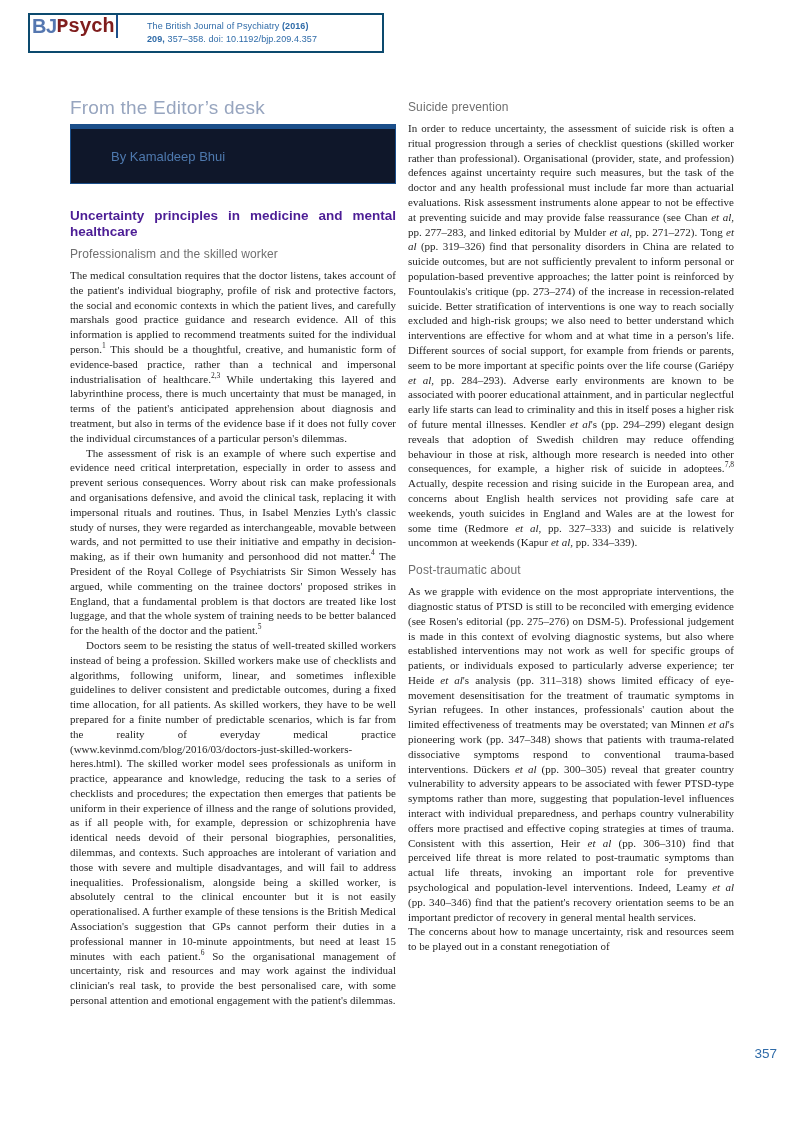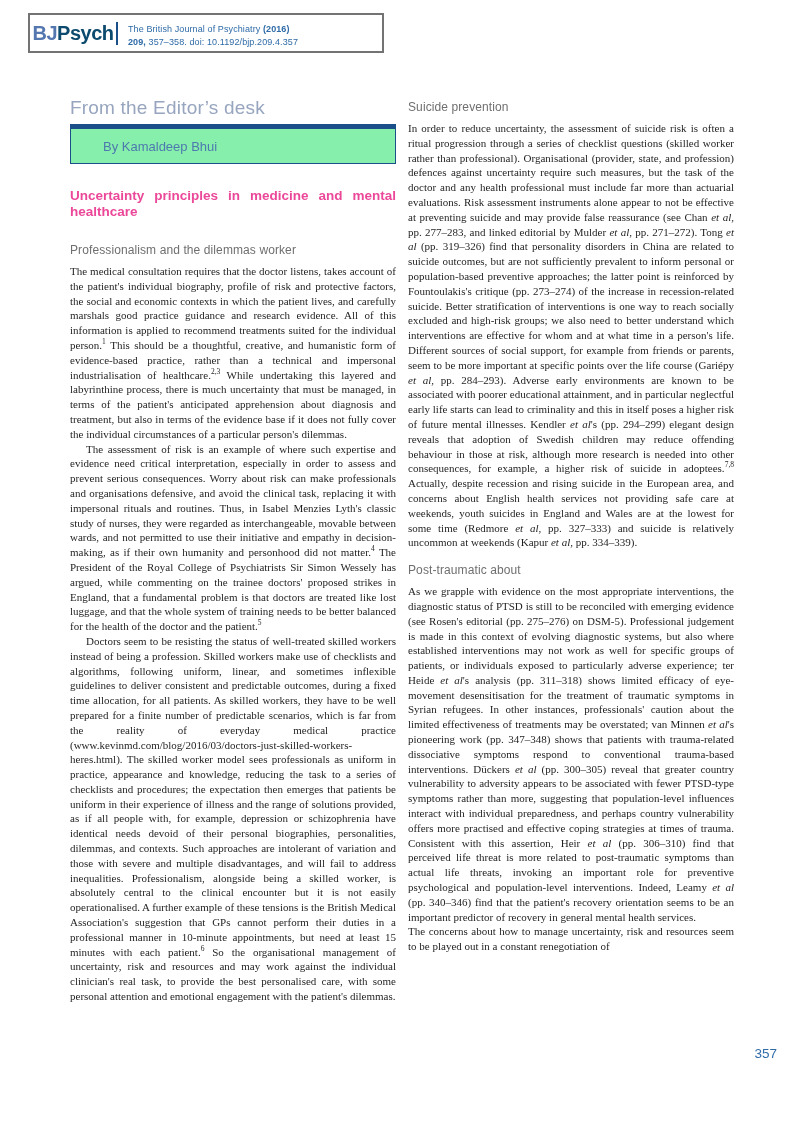--- a/index.html
+++ b/index.html
@@ -12,38 +12,39 @@
     font-family: "Liberation Serif", serif;
   }
 
   
   .header-box {
     position: absolute;
     left: 28px;
     top: 13px;
     width: 356px;
     height: 40px;
-    border: 2px solid #737373;
+    border: 2px solid #0c4a6e;
     display: flex;
-    align-items: center;
+    align-items: flex-start;
     box-sizing: border-box;
+    gap: 19px;
   }
   .logo-cell {
     width: 86px;
     display: flex;
     align-items: center;
     justify-content: center;
     border-right: 2px solid #1b4f8a;
     font-family: "Liberation Sans", sans-serif;
     font-weight: bold;
     font-size: 20px;
     letter-spacing: -0.5px;
   }
   .logo-bj { color: #5577b0; }
-  .logo-psych { color: #0c4a6e; }
+  .logo-psych { color: #7f1d1d; font-family: Liberation Mono, monospace; }
   .journal-info {
     padding: 5px 0 0 10px;
     color: #2f6ba8;
     font-family: "Liberation Sans", sans-serif;
     font-size: 9px;
     line-height: 13px;
     letter-spacing: 0.1px;
   }
 
   
@@ -61,39 +62,39 @@
     margin: 0 0 6px 0;
     font-family: "Liberation Sans", sans-serif;
     font-weight: normal;
     font-size: 19px;
     line-height: 20px;
     color: #97a5bf;
     letter-spacing: 0.2px;
   }
   .byline-box {
     box-sizing: border-box;
-    height: 40px;
+    height: 60px;
     margin-bottom: 24px;
-    background: #86efac;
+    background: #0f172a;
     border: 1px solid #1b4f8a;
     border-top: 5px solid #1b4f8a;
     display: flex;
     align-items: center;
-    padding-left: 32px;
+    padding-left: 40px;
     font-family: "Liberation Sans", sans-serif;
     font-size: 13px;
     color: #4e79ae;
   }
   .article-title {
-    margin: 0 0 24px 0;
+    margin: 0 0 8px 0;
     font-family: "Liberation Sans", sans-serif;
     font-weight: bold;
     font-size: 13.5px;
     line-height: 15.5px;
-    color: #ec4899;
+    color: #4c1d95;
     text-align: justify;
   }
   .subheading {
     margin: 8px 0 6px 0;
     font-family: "Liberation Sans", sans-serif;
     font-weight: normal;
     font-size: 12px;
     line-height: 15px;
     color: #6f6f6f;
     letter-spacing: 0.1px;
@@ -139,21 +140,21 @@
   </div>
 
   <div class="content">
 
     <div class="col col-left">
       <h1 class="desk-title">From the Editor’s desk</h1>
       <div class="byline-box">
         <span>By Kamaldeep Bhui</span>
       </div>
       <h2 class="article-title">Uncertainty principles in medicine and mental healthcare</h2>
-      <h3 class="subheading">Professionalism and the dilemmas worker</h3>
+      <h3 class="subheading">Professionalism and the skilled worker</h3>
       <div class="body-text">
         <p>The medical consultation requires that the doctor listens, takes account of the patient's individual biography, profile of risk and protective factors, the social and economic contexts in which the patient lives, and carefully marshals good practice guidance and research evidence. All of this information is applied to recommend treatments suited for the individual person.<sup>1</sup> This should be a thoughtful, creative, and humanistic form of evidence-based practice, rather than a technical and impersonal industrialisation of healthcare.<sup>2,3</sup> While undertaking this layered and labyrinthine process, there is much uncertainty that must be managed, in terms of the patient's anticipated apprehension about diagnosis and treatment, but also in terms of the evidence base if it does not fully cover the individual circumstances of a particular person's dilemmas.</p>
         <p>The assessment of risk is an example of where such expertise and evidence need critical interpretation, especially in order to assess and prevent serious consequences. Worry about risk can make professionals and organisations defensive, and avoid the clinical task, replacing it with impersonal rituals and routines. Thus, in Isabel Menzies Lyth's classic study of nurses, they were regarded as interchangeable, movable between wards, and not permitted to use their initiative and empathy in decision-making, as if their own humanity and personhood did not matter.<sup>4</sup> The President of the Royal College of Psychiatrists Sir Simon Wessely has argued, while commenting on the trainee doctors' proposed strikes in England, that a fundamental problem is that doctors are treated like lost luggage, and that the whole system of training needs to be better balanced for the health of the doctor and the patient.<sup>5</sup></p>
         <p>Doctors seem to be resisting the status of well-treated skilled workers instead of being a profession. Skilled workers make use of checklists and algorithms, following uniform, linear, and sometimes inflexible guidelines to deliver consistent and predictable outcomes, during a fixed time allocation, for all patients. As skilled workers, they have to be well prepared for a finite number of predictable scenarios, which is far from the reality of everyday medical practice (www.kevinmd.com/blog/2016/03/doctors-just-skilled-workers-heres.html). The skilled worker model sees professionals as uniform in practice, appearance and knowledge, reducing the task to a series of checklists and procedures; the expectation then emerges that patients be uniform in their experience of illness and the range of solutions provided, as if all people with, for example, depression or schizophrenia have identical needs devoid of their personal biographies, personalities, dilemmas, and contexts. Such approaches are intolerant of variation and those with severe and multiple disadvantages, and will fail to address inequalities. Professionalism, alongside being a skilled worker, is absolutely central to the clinical encounter but it is not easily operationalised. A further example of these tensions is the British Medical Association's suggestion that GPs cannot perform their duties in a professional manner in 10-minute appointments, but need at least 15 minutes with each patient.<sup>6</sup> So the organisational management of uncertainty, risk and resources and may work against the individual clinician's real task, to provide the best personalised care, with some personal attention and emotional engagement with the patient's dilemmas.</p>
       </div>
     </div>
 
     <div class="col col-right">
       <h3 class="subheading">Suicide prevention</h3>
       <div class="body-text">

